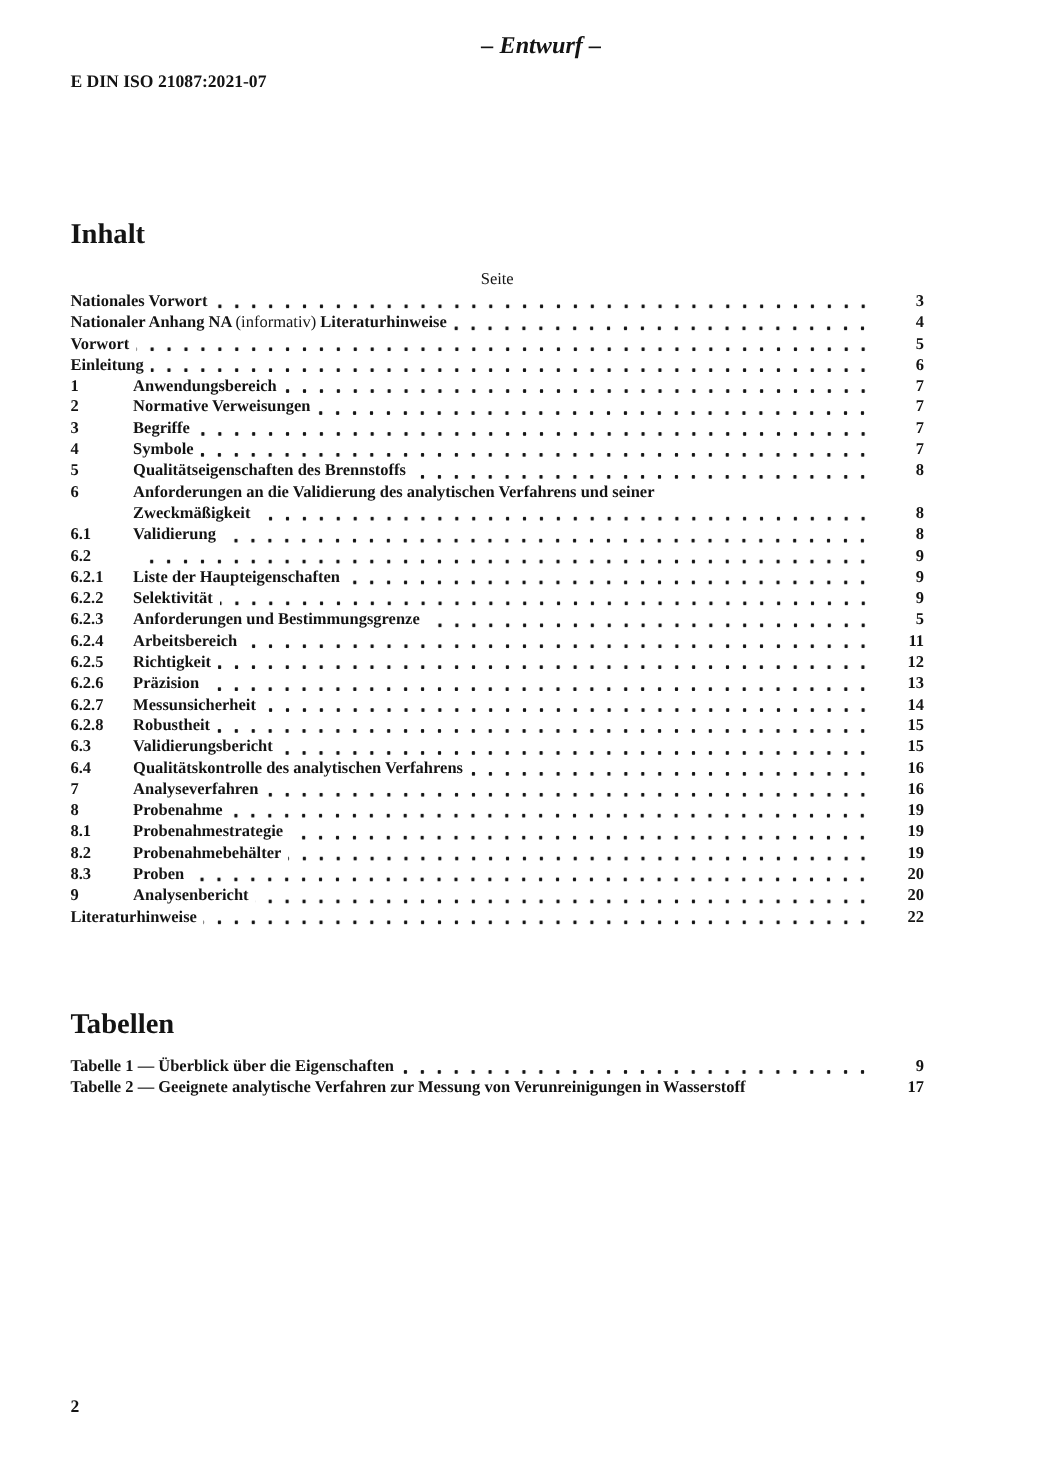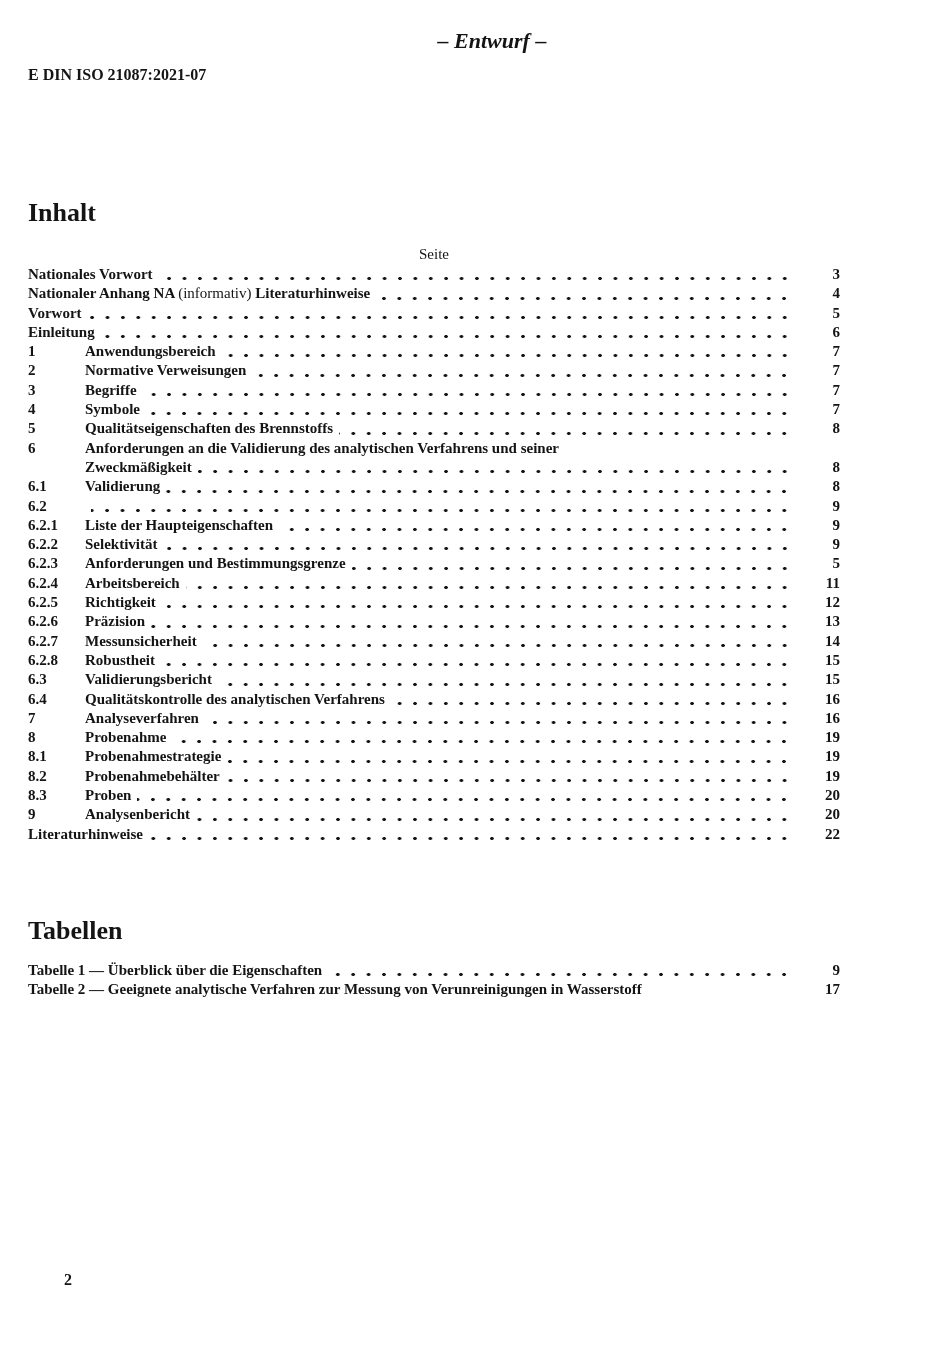--- a/index.html
+++ b/index.html
@@ -17,21 +17,21 @@
     padding-top: 28px;
     width: 950px;
     text-align: center;
     font-size: 22px;
     font-weight: bold;
     font-style: italic;
     line-height: 26px;
     padding-left: 17px;
   }
   .content {
-    padding-left: 28px;
+    padding-left: 64px;
     padding-right: 110px; 
   }
   .doc-id {
     margin-top: 11px;
     font-size: 16px;
     font-weight: bold;
     line-height: 20px;
   }
   .inhalt-title, .tabellen-title {
     font-size: 26px;

